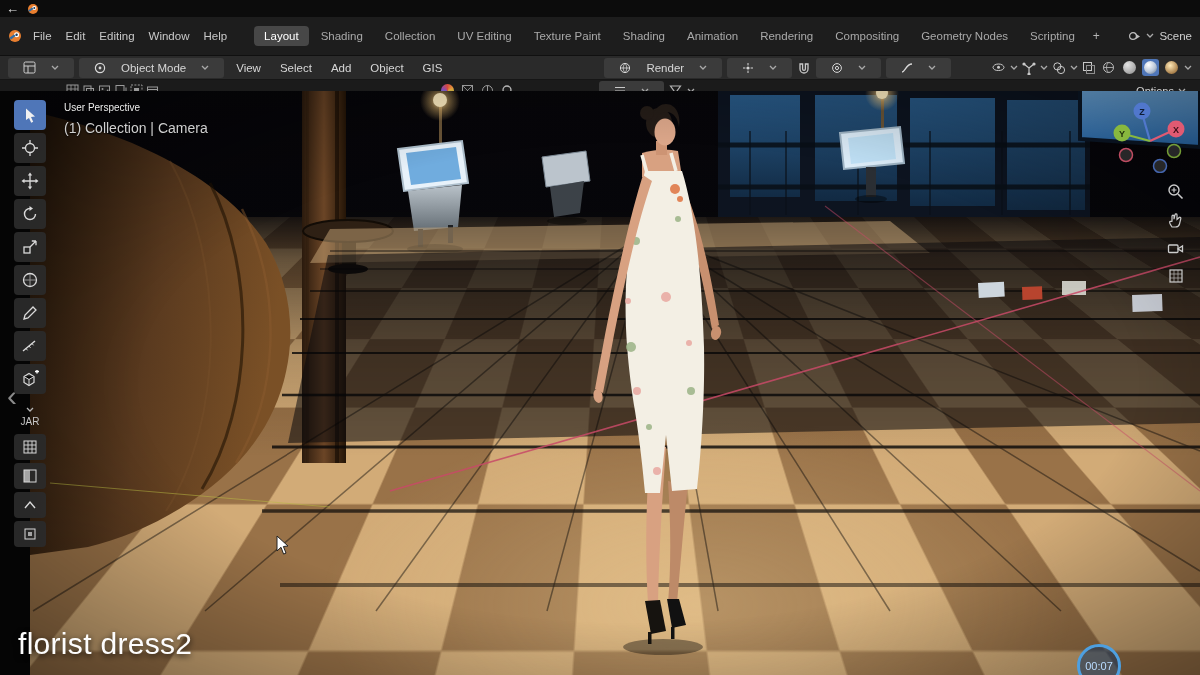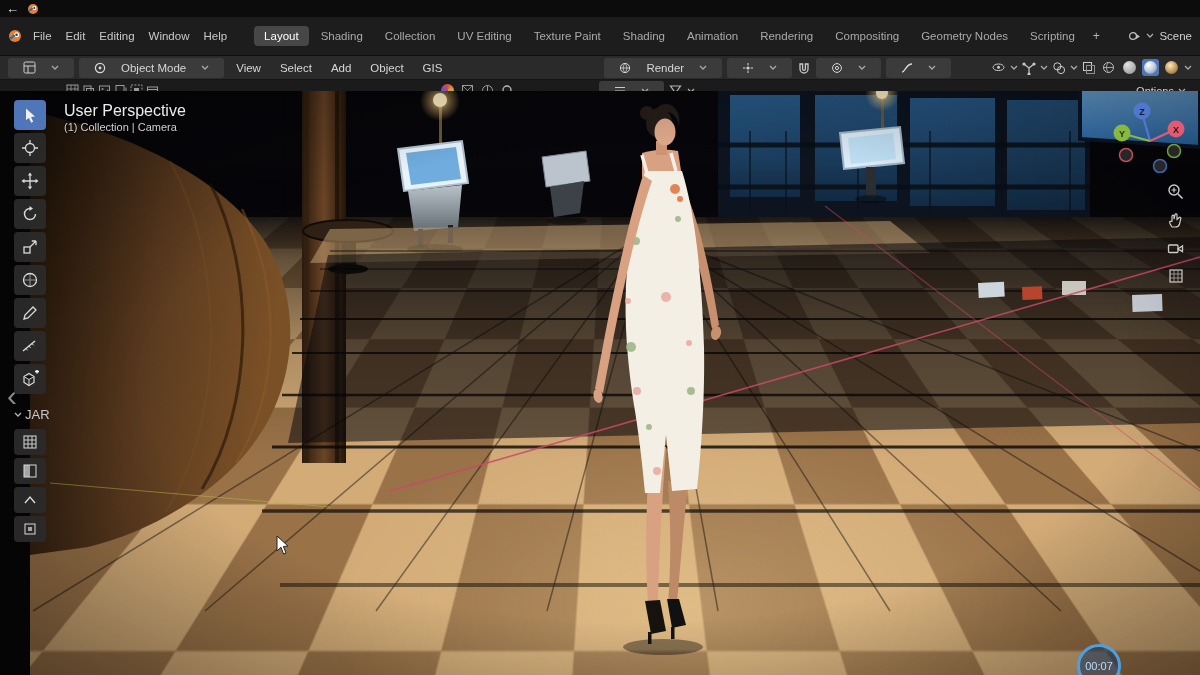--- a/index.html
+++ b/index.html
@@ -51,25 +51,25 @@
   .light-overlay { position:absolute; inset:0; background:
     radial-gradient(ellipse 540px 270px at 57% 88%, rgba(255,226,170,0.30), rgba(255,226,170,0) 70%),
     linear-gradient(to bottom, rgba(6,6,9,0.95) 118px, rgba(8,7,8,0.55) 168px, rgba(15,10,6,0.18) 262px, rgba(0,0,0,0) 365px); }
   .scene-svg { position:absolute; inset:0; }
   .vignette { position:absolute; inset:0; background:radial-gradient(ellipse at 52% 50%, rgba(0,0,0,0) 58%, rgba(0,0,0,0.42) 100%); pointer-events:none; }
 
   .tools { position:absolute; left:14px; top:9px; z-index:40; width:32px; }
   .tool { width:32px; height:30px; margin-bottom:3px; background:rgba(43,43,43,0.94); border-radius:4px; display:flex; align-items:center; justify-content:center; }
   .tool.active { background:#4f76b8; }
   .tool.small { height:26px; }
-  .jar-tab { margin:13px 0 7px; display:flex; align-items:center; gap:3px; color:#c8c8c8; font-size:13px; }
+  .jar-tab { margin:13px 0 7px; display:flex; align-items:center; gap:3px; color:#c8c8c8; font-size:10px;flex-direction:column; }
 
   .vp-info { position:absolute; left:64px; top:11px; z-index:35; text-shadow:0 1px 2px rgba(0,0,0,0.9); }
-  .vp-info .l1 { color:#ececec; font-size:16px; }
-  .vp-info .l2 { color:#cfcfcf; font-size:11px; margin-top:1px; }
+  .vp-info .l1 { color:#ececec; font-size:10px; }
+  .vp-info .l2 { color:#cfcfcf; font-size:14px; margin-top:7px; }
 
   .gizmo { position:absolute; right:14px; top:6px; z-index:35; }
   .vp-controls { position:absolute; right:16px; top:92px; z-index:35; display:flex; flex-direction:column; gap:12px; align-items:center; }
 
   .watermark { position:absolute; left:18px; bottom:14px; z-index:45; color:#fdfdfd; font-size:30px; letter-spacing:0.3px; text-shadow:0 2px 6px rgba(0,0,0,0.85); }
   .timer { position:absolute; left:1077px; top:553px; width:44px; height:44px; border-radius:50%; border:3px solid #4d9fe0; background:rgba(22,52,92,0.55); color:#badcff; font-size:11px; display:flex; align-items:center; justify-content:center; z-index:45; }
   .cursor { position:absolute; left:276px; top:444px; z-index:50; }
 </style>
 </head>
 <body>
@@ -704,20 +704,21 @@
           </svg>
         </span>
       <span class="ic">
           <svg width="16" height="16" viewBox="0 0 16 16">
             <rect x="2" y="2" width="12" height="12" fill="none" stroke="#cccccc" stroke-width="1.2"></rect>
             <path d="M2 6h12M2 10h12M6 2v12M10 2v12" stroke="#cccccc" stroke-width="0.8" opacity="0.8"></path>
           </svg>
         </span>
     </div>
 
+    <div class="watermark">florist dress2</div>
     <div class="timer">
       <span>00:07</span>
     </div>
 
     <svg class="cursor" width="16" height="22" viewBox="0 0 16 22">
       <path d="M1 1l11 10-4.6.5 2.6 6.6-2.4 1-2.6-6.8L1 16z" fill="#ffffff" stroke="#222222" stroke-width="1"></path>
     </svg>
 
   </div>
 </div>

